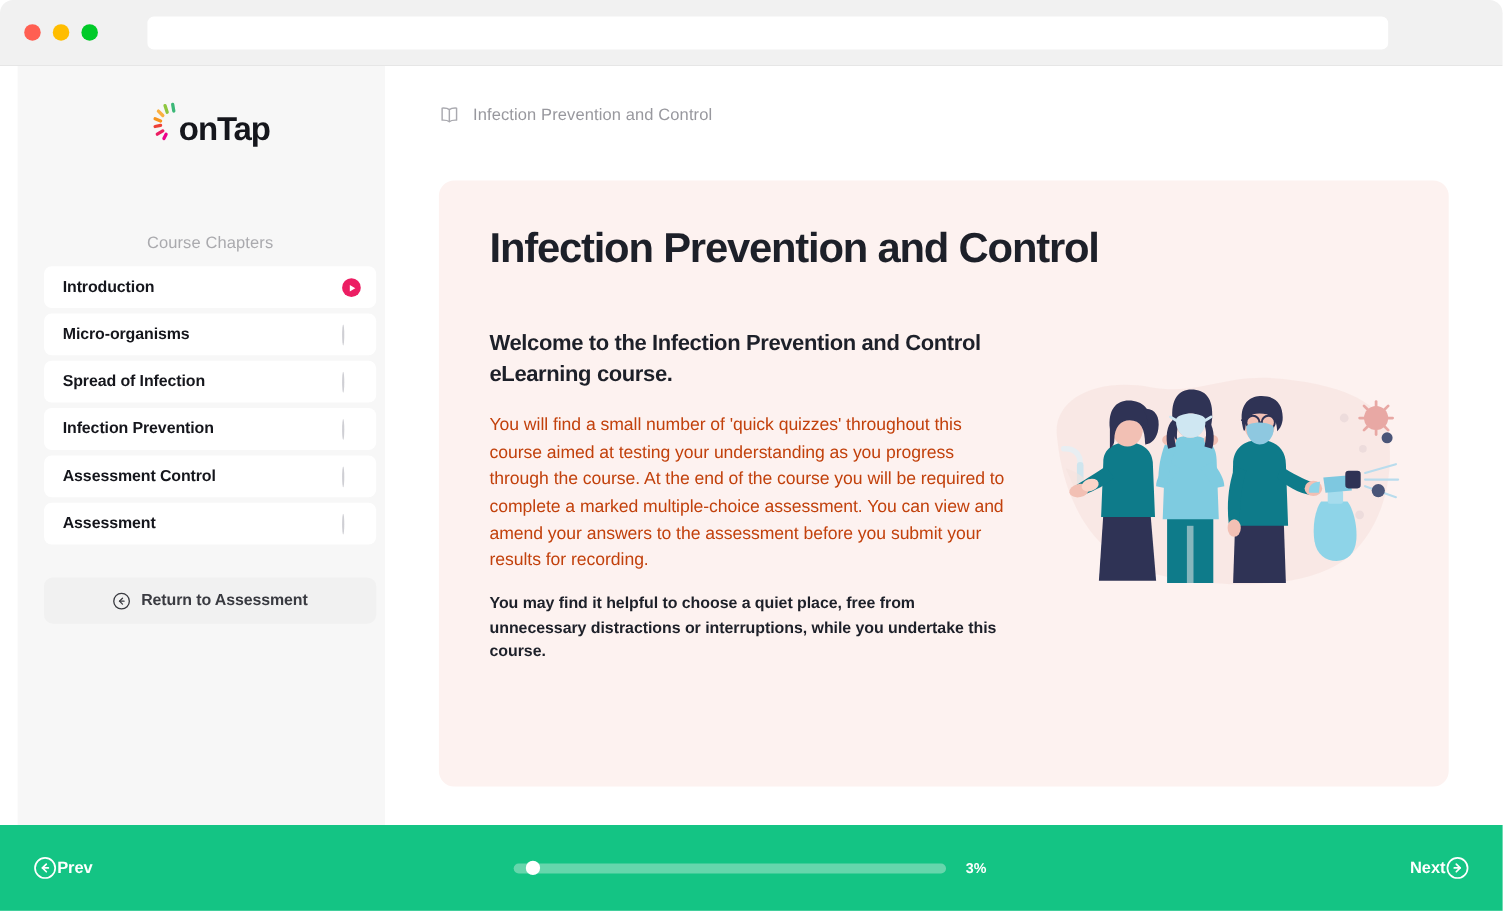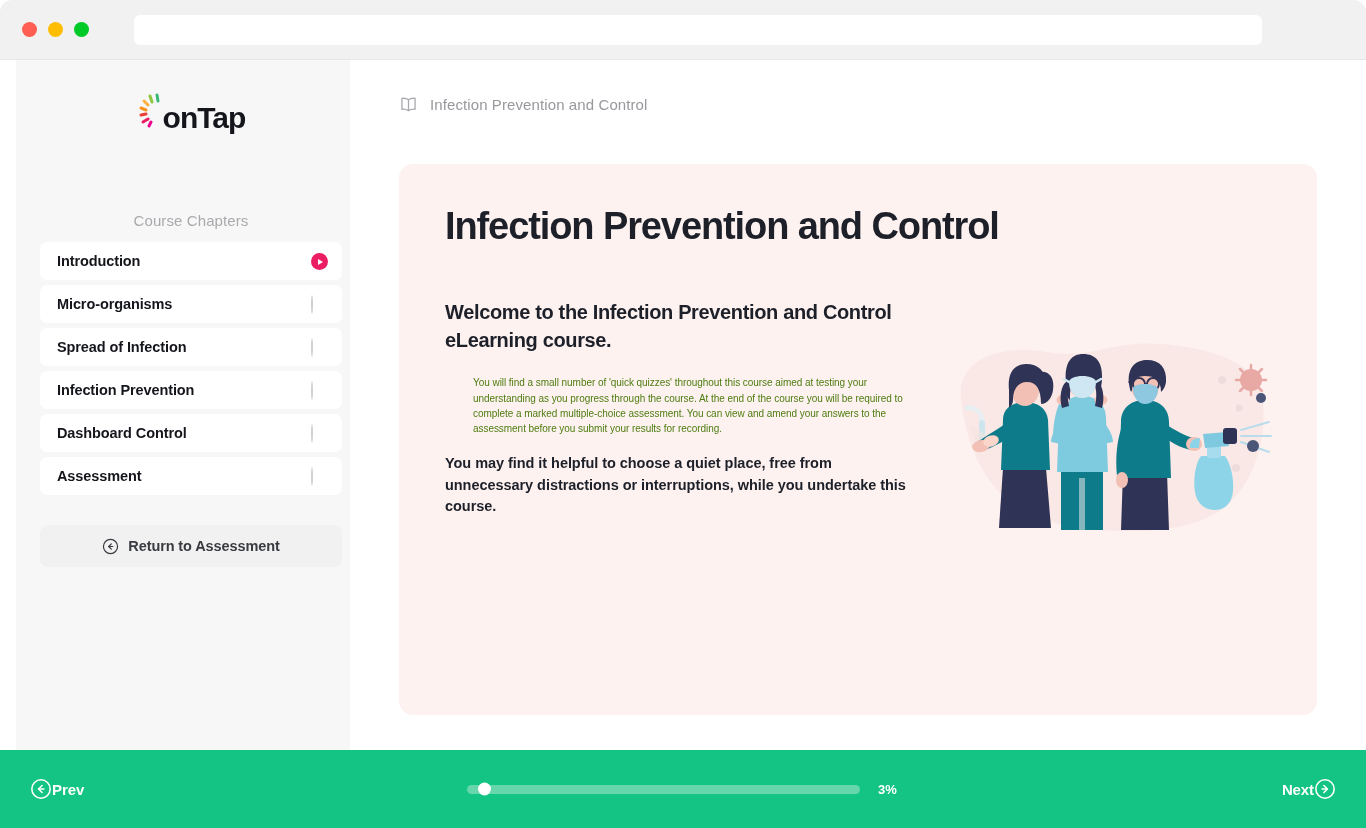--- a/index.html
+++ b/index.html
@@ -170,26 +170,25 @@
     width: 475px;
   }
   .hero-subtitle {
     font-size: 20px; font-weight: 700;
     color: #1d2029;
     line-height: 1.38;
     letter-spacing: -0.35px;
     margin-bottom: 21px;
   }
   .hero-para {
-    font-size: 10px;
-    color: #4d7c0f;
+    font-size: 16px;
+    color: #c2410c;
     line-height: 1.54;
     letter-spacing: -0.05px;
     margin-bottom: 16px;
-    margin-left: 28px;
   }
   .hero-para b { font-weight: 700; }
   .hero-para-bold {
     font-size: 14.5px;
     font-weight: 700;
     color: #1d2029;
     line-height: 1.5;
     letter-spacing: -0.05px;
   }
   .illustration {
@@ -285,21 +284,21 @@
         </div>
         <div class="chapter-item">
           <span class="chapter-label">Spread of Infection</span>
           <span class="chapter-status"><span class="status-circle"></span></span>
         </div>
         <div class="chapter-item">
           <span class="chapter-label">Infection Prevention</span>
           <span class="chapter-status"><span class="status-circle"></span></span>
         </div>
         <div class="chapter-item">
-          <span class="chapter-label">Dashboard Control</span>
+          <span class="chapter-label">Assessment Control</span>
           <span class="chapter-status"><span class="status-circle"></span></span>
         </div>
         <div class="chapter-item">
           <span class="chapter-label">Assessment</span>
           <span class="chapter-status"><span class="status-circle"></span></span>
         </div>
       </div>
 
     <button class="return-btn">
       <svg width="17" height="17" viewBox="0 0 24 24" fill="none">

